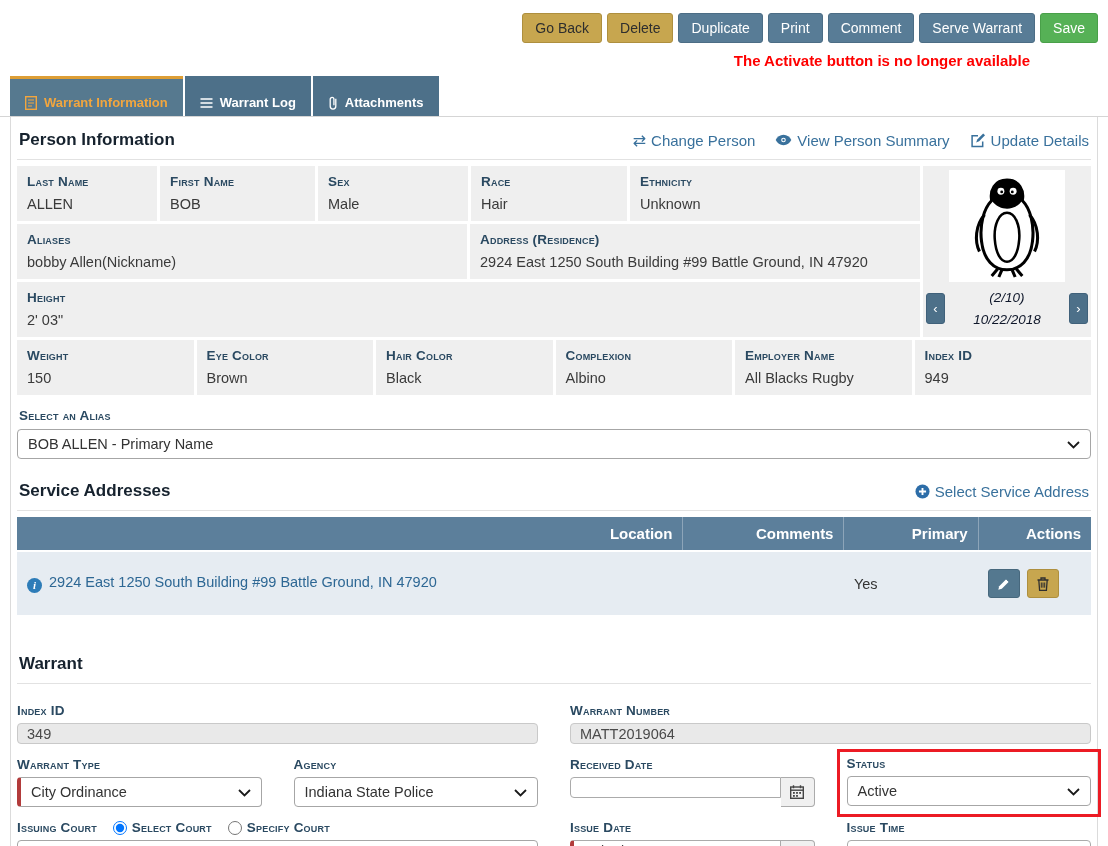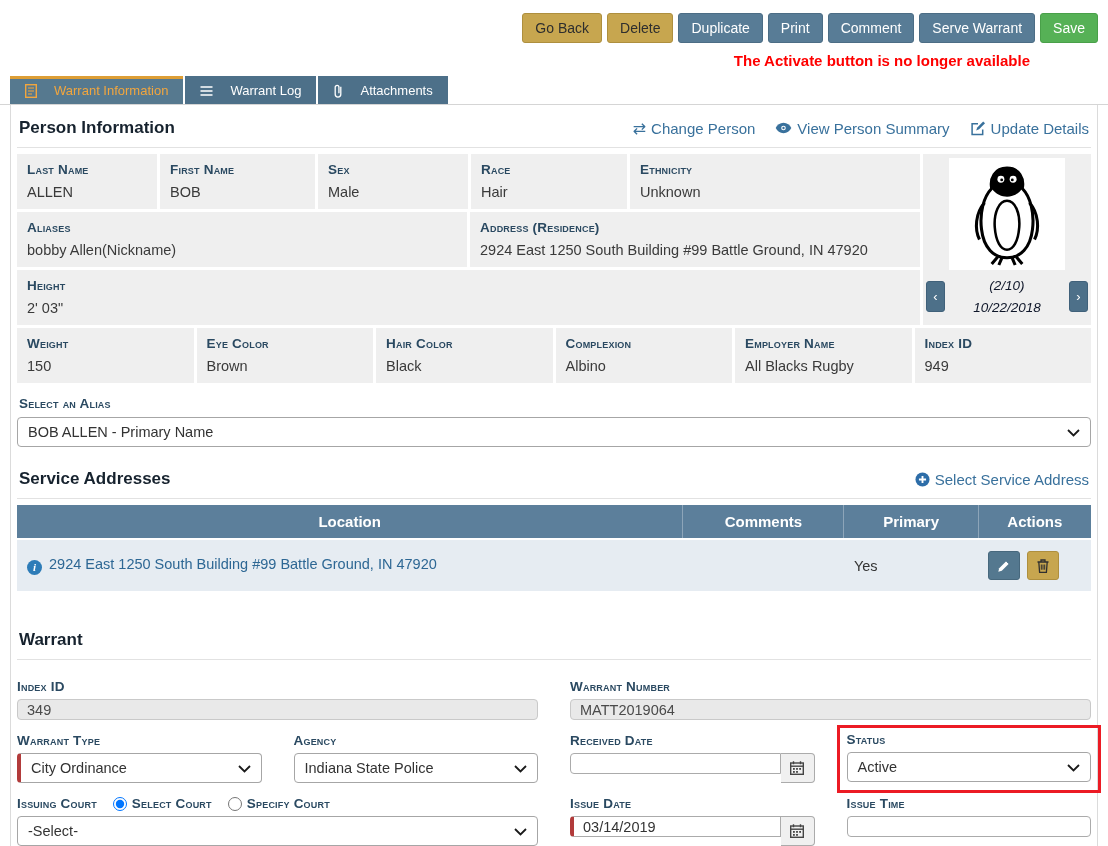--- a/index.html
+++ b/index.html
@@ -15,22 +15,22 @@
     border:1px solid transparent; cursor:pointer; font-family:inherit; line-height:28px;
   }
   .btn-gold  { background:var(--gold,#C7A64F); border-color:#AE8F3E; color:#2e2e2e; }
   .btn-slate { background:var(--slate,#587C96); border-color:#4C6D85; color:#fff; }
   .btn-green { background:var(--green,#56B156); border-color:#49A049; color:#fff; }
   .notice { text-align:right; padding:9px 78px 7px 0; color:var(--notice_red,#FE0000); font-weight:bold; font-size:15px; }
 
   
   .tabs { display:flex; gap:2px; padding-left:10px; border-bottom:1px solid #D5D5D5; }
   .tab {
-    display:flex; align-items:center; gap:17px; padding:4px 15px 6px;
-    font-size:13px; font-weight:normal; background:var(--tab_dark,#4D7089); color:#fff;
+    display:flex; align-items:center; gap:7px; padding:16px 15px 6px;
+    font-size:13px; font-weight:bold; background:var(--tab_dark,#4D7089); color:#fff;
     border-top:3px solid transparent; cursor:pointer; white-space:nowrap;
   }
   .tab.active { background:#56798F; color:var(--tab_active_text,#F2A63E); border-top-color:#DD9E36; }
 
   
   .content { margin:0 10px; border:1px solid #DBDBDB; border-top:none; padding:0 6px 14px; }
   .sec-head { display:flex; justify-content:space-between; align-items:center; padding:13px 2px 9px; }
   .sec-title { font-size:17px; font-weight:bold; color:#16222E; }
   .sec-links { display:flex; gap:20px; align-items:center; }
   .link { color:var(--link,#39719C); font-size:15px; display:flex; gap:5px; align-items:center; cursor:pointer; }
@@ -62,25 +62,25 @@
   .alias-label { margin:13px 2px 6px; }
   .select {
     position:relative; height:30px; border:1px solid #A6A6A6; border-radius:4px; background:#fff;
     display:flex; align-items:center; padding:0 32px 0 10px; font-size:14.5px; color:#333; cursor:pointer;
   }
   .select .chev { position:absolute; right:10px; top:11px; }
 
   
   .sa-table { width:100%; border-collapse:collapse; margin-top:3px; }
   .sa-table th {
-    background:var(--table_header,#5C7F9B); color:#fff; text-align:center; font-size:15px;
+    background:var(--table_header,#5C7F9B); color:#fff; text-align:right; font-size:15px;
     padding:8px 10px; font-weight:bold;
   }
   .sa-table th + th { border-left:1px solid rgba(255,255,255,.3); }
-  .sa-table td { background:var(--table_row,#E6ECF2); padding:11px 10px; font-size:14.5px; vertical-align:middle; border-top:2px solid #fff;margin-top:16px; }
+  .sa-table td { background:var(--table_row,#E6ECF2); padding:17px 10px; font-size:14.5px; vertical-align:middle; border-top:2px solid #fff;margin-top:16px; }
   .col-loc{width:62%} .col-com{width:15%} .col-pri{width:12.5%} .col-act{width:10.5%}
   .loc-link { color:#2D6794; cursor:pointer; }
   .info-badge {
     display:inline-block; width:15px; height:15px; border-radius:50%; background:#2D7CB8; color:#fff;
     font-size:11px; line-height:15px; text-align:center; font-style:italic; font-weight:bold;
     font-family:"Liberation Serif", serif; margin-right:7px; vertical-align:-2px;
   }
   .act-btn { width:32px; height:29px; border-radius:3px; border:1px solid transparent; cursor:pointer; display:inline-flex; align-items:center; justify-content:center; }
   .act-edit { background:#54788F; border-color:#47687D; margin-right:7px; }
   .act-del  { background:var(--gold,#C7A64F); border-color:#AE8F3E; }

